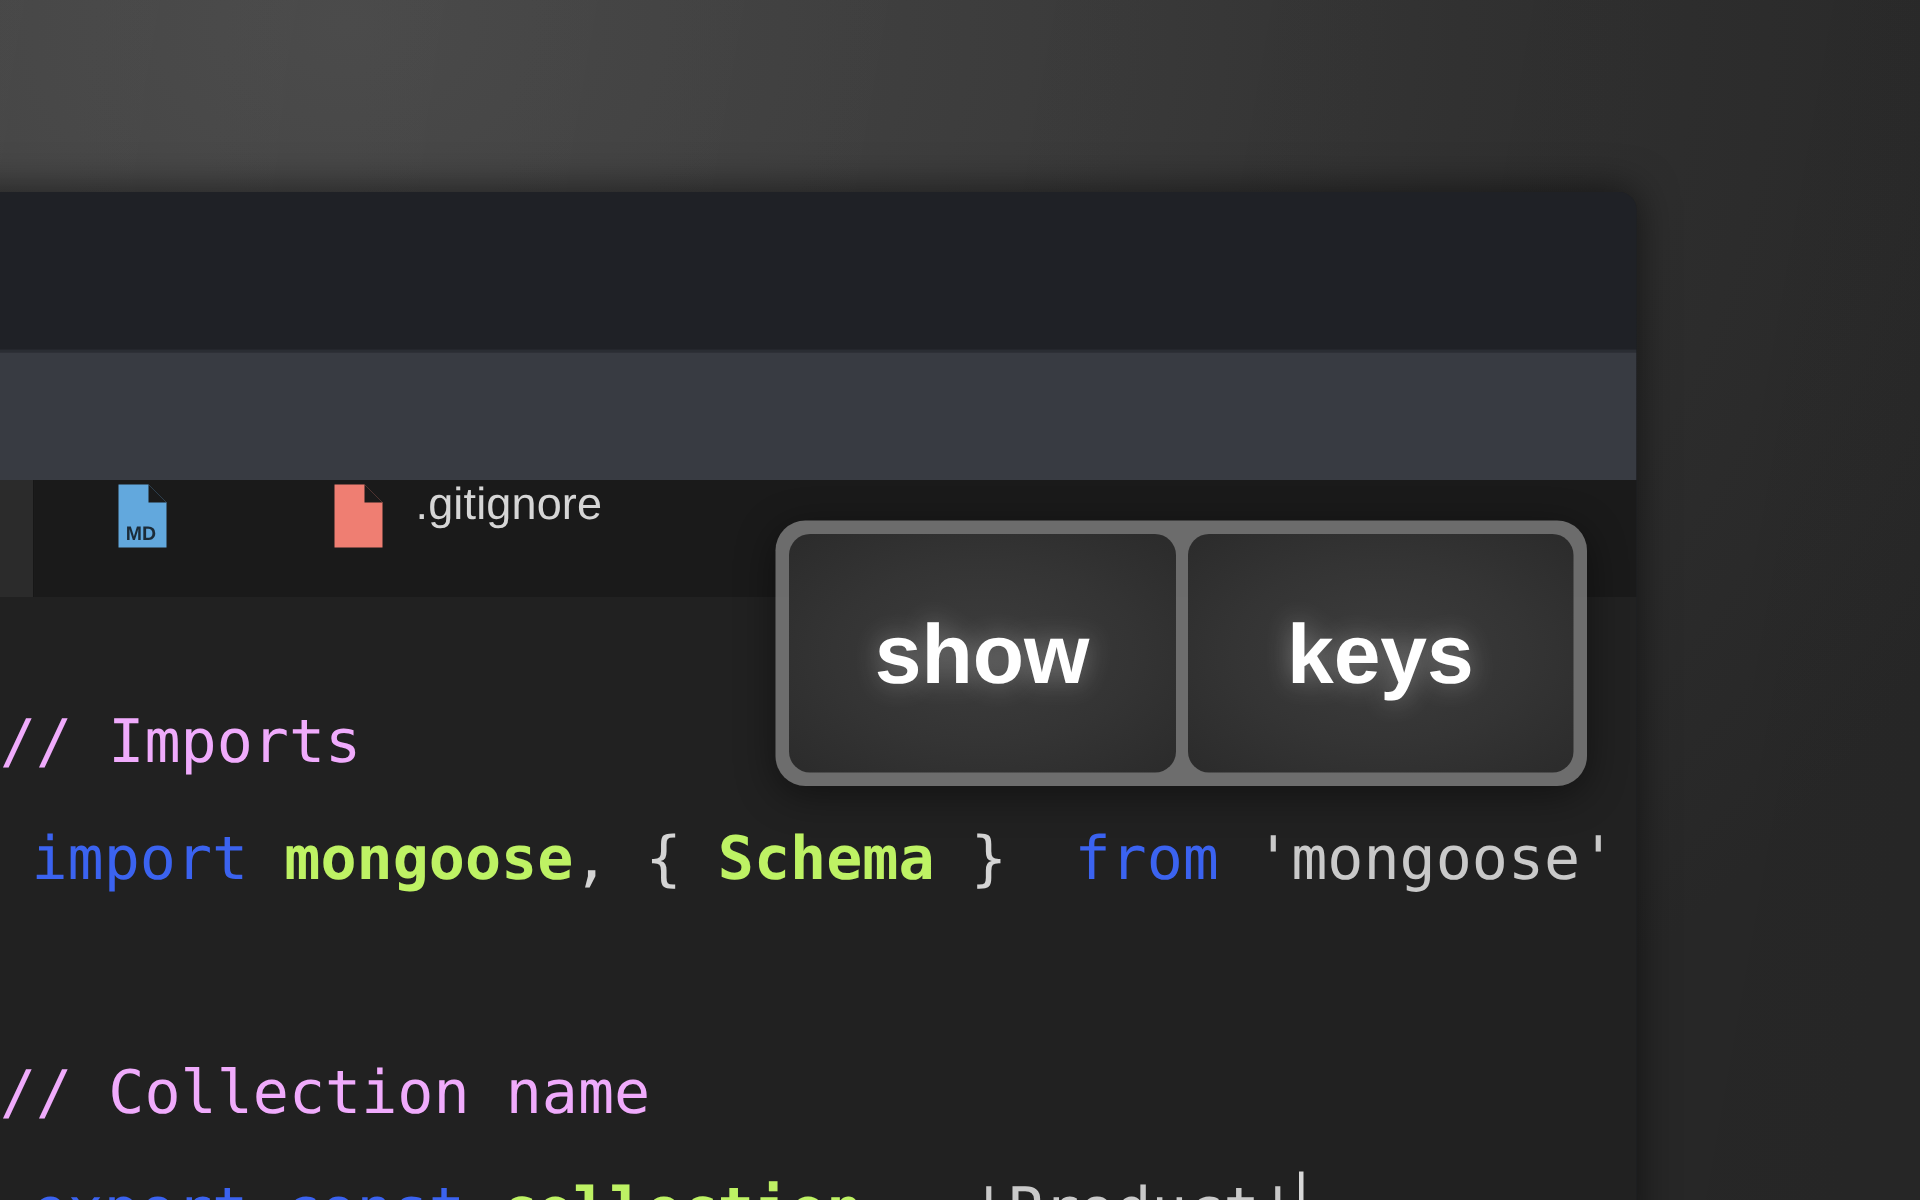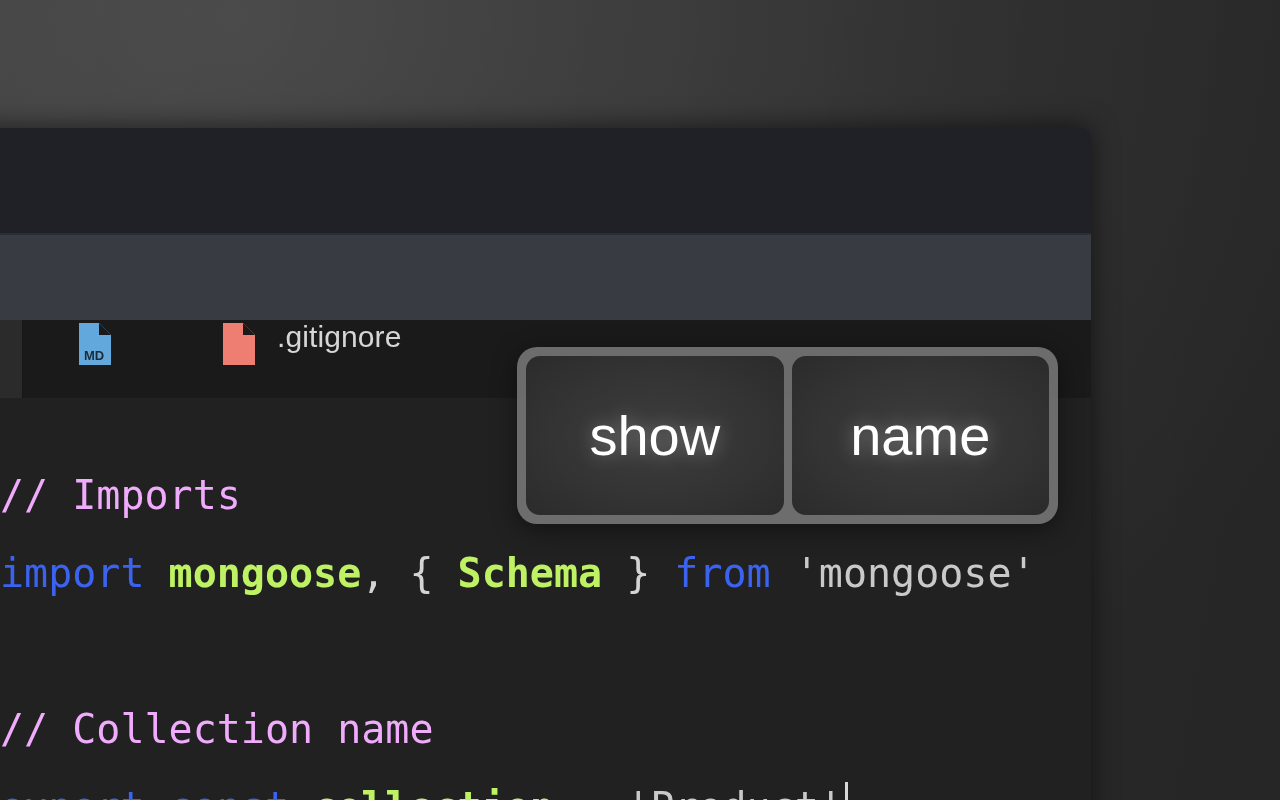--- a/index.html
+++ b/index.html
@@ -158,21 +158,21 @@
     padding-top: 58px;
     box-sizing: border-box;
     font-family: "DejaVu Sans Mono", "Liberation Mono", monospace;
     font-size: 40px;
     line-height: 78px;
     white-space: pre;
   }
   .code-line { padding-left: 420px; height: 78px; }
   .code-line.blank { }
   .cm  { color: #f0abfc; }           
-  .kw  { color: #3b63f0; }           
+  .kw  { color: #3b63f0; padding-left: 21px; }           
   .id  { color: #bef264; font-weight: bold; }           
   .pn  { color: #d4d4d4; }           
   .st  { color: #c9c9c9; margin-top: 21px; }           
   .caret {
     display: inline-block;
     width: 3px;
     height: 48px;
     background: #d8d8d8;
     vertical-align: -9px;
     margin-left: 2px;
@@ -186,20 +186,21 @@
     width: 541px;
     height: 177px;
     border-radius: 20px;
     background: rgba(120,120,120,0.88);
     box-shadow: 0 6px 26px rgba(0,0,0,0.45);
     display: flex;
     align-items: center;
     gap: 8px;
     padding: 9px;
     box-sizing: border-box;
+    font-weight: bold;
   }
   .keycap {
     flex: 1 1 0;
     height: 100%;
     border-radius: 14px;
     background:
       radial-gradient(ellipse 70% 70% at 50% 50%, #3d3d3d 0%, #343434 55%, #2b2b2b 100%);
     display: flex;
     align-items: center;
     justify-content: center;
@@ -287,14 +288,14 @@
     </div>
 
   </div>
 
   <div class="code-area" id="code-area"><div class="code-line"><span class="cm">// Imports</span></div><div class="code-line"><span class="kw">import </span><span class="id">mongoose</span><span class="pn">, </span><span class="pn">{ </span><span class="id">Schema</span><span class="pn"> } </span><span class="kw">from</span><span class="pn"> </span><span class="st">'mongoose'</span></div><div class="code-line blank"></div><div class="code-line"><span class="cm">// Collection name</span></div><div class="code-line"><span class="kw">export const </span><span class="id">collection</span><span class="pn"> = </span><span class="st">'Product'</span><span class="caret"></span></div></div>
 
 </div>
 
 <div id="keystroke-overlay">
   <div class="keycap">show</div>
-  <div class="keycap">name</div>
+  <div class="keycap">keys</div>
 </div>
 
 </body></html>

